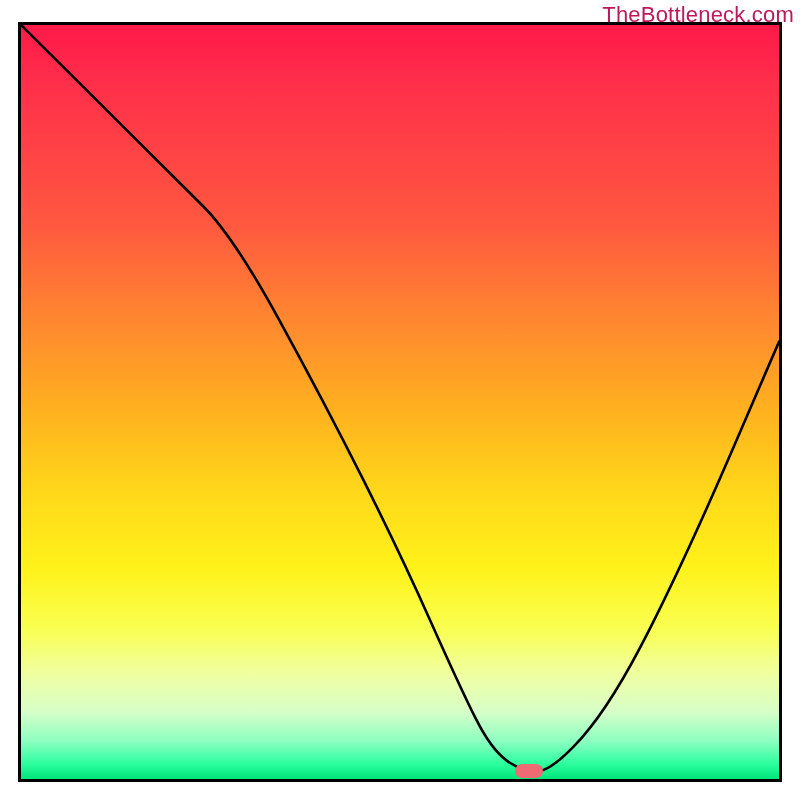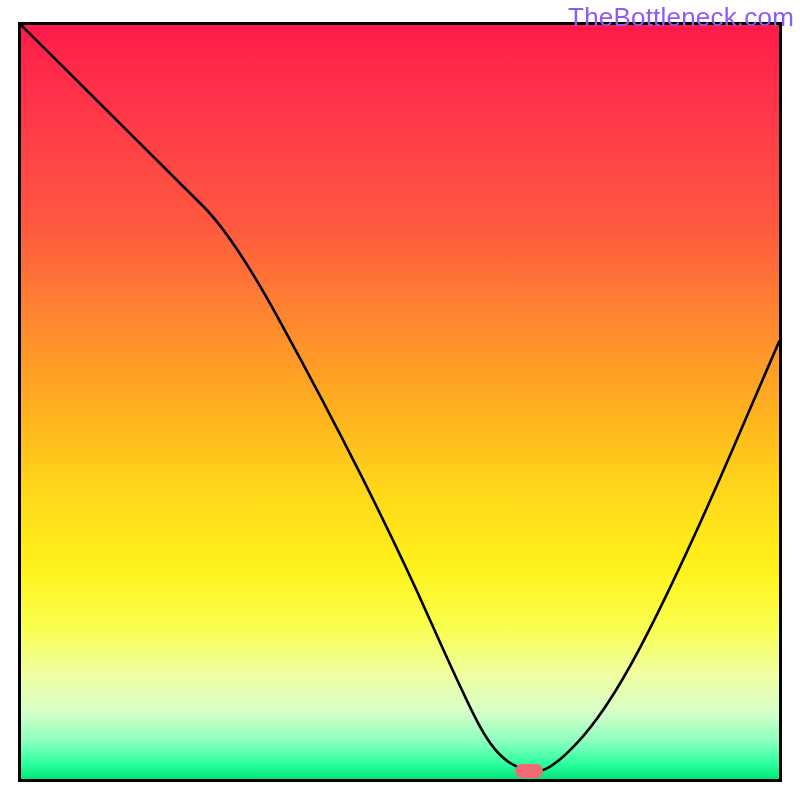--- a/index.html
+++ b/index.html
@@ -13,23 +13,23 @@
   }
   .wrap {
     position: relative;
     width: 800px;
     height: 800px;
   }
   .watermark {
     position: absolute;
     top: 2px;
     right: 6px;
-    font-size: 26px;
+    font-size: 22px;
     font-weight: 500;
-    color: #8b5cf6;
+    color: #be185d;
     letter-spacing: 0.2px;
     z-index: 20;
   }
   .frame {
     position: absolute;
     left: 18px;
     top: 22px;
     width: 764px;
     height: 760px;
     border: 3px solid #000;

